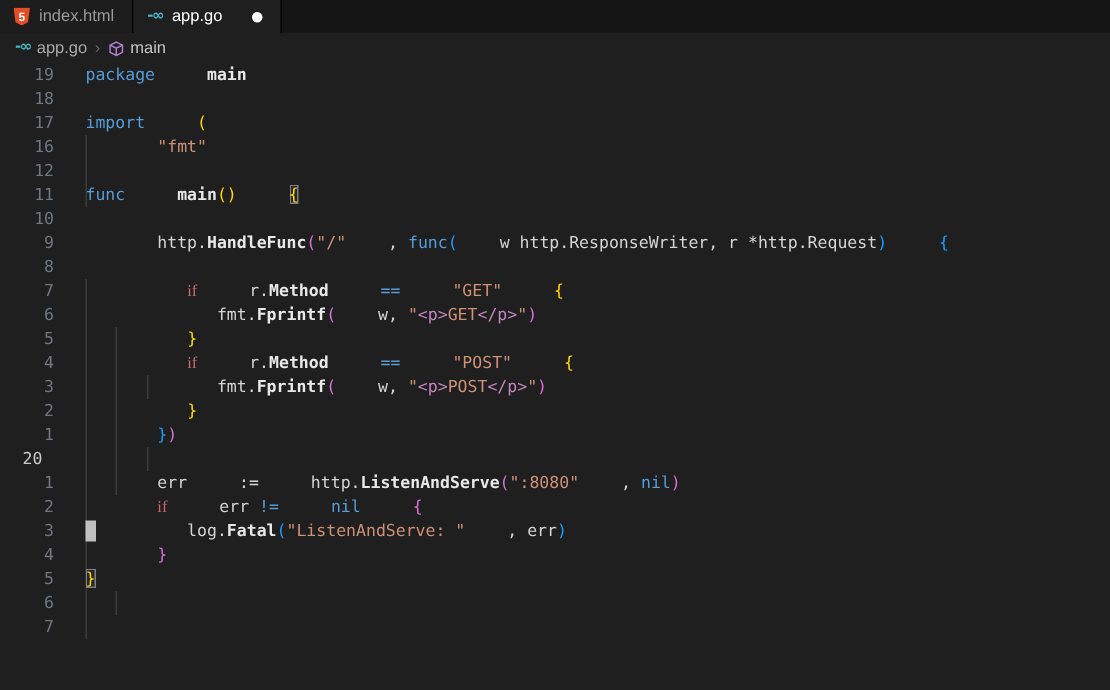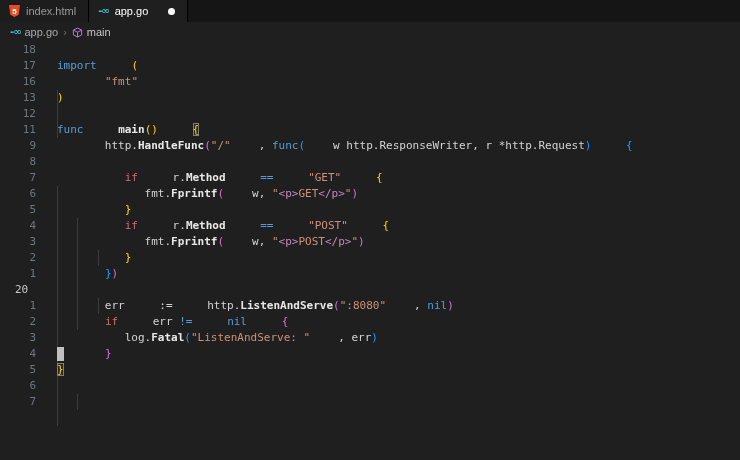--- a/index.html
+++ b/index.html
@@ -35,21 +35,21 @@
   .editor { position:absolute; top:42px; left:0; width:740px; height:418px;
             font-family:"DejaVu Sans Mono","Liberation Mono",monospace;
             font-size:11px; }
   .row { position:relative; height:16px; line-height:16px; white-space:pre; display:flex; }
   .ln { display:inline-block; width:36px; text-align:right; color:#6e7681;
         flex:0 0 36px; font-size:11px; }
   .ln.cur { text-align:left; padding-left:15px; color:#c8c8c8; }
   .code { display:inline-block; padding-left:21px; white-space:pre; }
   .tk { white-space:pre; }
   .kw  { color:#569cd6; }
-  .ctl { color:#cd6a6f; }
+  .ctl { color:#cd6a6f;font-family:Liberation Serif, serif; }
   .str { color:#ce9178; }
   .lnk { color:#ce9178; text-underline-offset:2px; }
   .tag { color:#c586c0; }
   .pl  { color:#d4d4d4;padding-left:28px; }
   .fn  { color:#e8e8e8; font-weight:bold; }
   .b1  { color:#ffd700; }
   .b2  { color:#da70d6; }
   .b3  { color:#179fff; }
   .opb { color:#569cd6; }
   .b1m { color:#ffd700; box-shadow:inset 0 0 0 1px #7f7f7f; background:rgba(255,255,255,0.04); }
@@ -91,26 +91,27 @@
     </span>
   </div>
 
   <div class="editor" id="editor">
       <div class="guide" style="left: 57px; top: 48px; height: 48px;"></div>
       <div class="guide" style="left: 57px; top: 144px; height: 240px;"></div>
       <div class="guide" style="left: 77px; top: 176px; height: 112px;"></div>
       <div class="guide" style="left: 77px; top: 352px; height: 16px;"></div>
       <div class="guide" style="left: 98px; top: 208px; height: 16px;"></div>
       <div class="guide" style="left: 98px; top: 256px; height: 16px;"></div>
+      <div class="row"><span class="ln">19</span><span class="code"><span class="tk kw">package</span><span class="tk pl"> </span><span class="tk fn">main</span></span></div>
       <div class="row"><span class="ln">18</span><span class="code"></span></div>
       <div class="row"><span class="ln">17</span><span class="code"><span class="tk kw">import</span><span class="tk pl"> </span><span class="tk b1">(</span></span></div>
       <div class="row"><span class="ln">16</span><span class="code"><span class="tk pl">   </span><span class="tk str">"</span><span class="tk lnk">fmt</span><span class="tk str">"</span></span></div>
-      <div class="row"><span class="ln">13</span><span class="code"><span class="tk b1">)</span></span></div>
       <div class="row"><span class="ln">12</span><span class="code"></span></div>
       <div class="row"><span class="ln">11</span><span class="code"><span class="tk kw">func</span><span class="tk pl"> </span><span class="tk fn">main</span><span class="tk b1">()</span><span class="tk pl"> </span><span class="tk b1m">{</span></span></div>
+      <div class="row"><span class="ln">10</span><span class="code"></span></div>
       <div class="row"><span class="ln">9</span><span class="code"><span class="tk pl">   http.</span><span class="tk fn">HandleFunc</span><span class="tk b2">(</span><span class="tk str">"/"</span><span class="tk pl">, </span><span class="tk kw">func</span><span class="tk b3">(</span><span class="tk pl">w http.ResponseWriter, r *http.Request</span><span class="tk b3">)</span><span class="tk pl"> </span><span class="tk b3">{</span></span></div>
       <div class="row"><span class="ln">8</span><span class="code"></span></div>
       <div class="row"><span class="ln">7</span><span class="code"><span class="tk pl">      </span><span class="tk ctl">if</span><span class="tk pl"> r.</span><span class="tk fn">Method</span><span class="tk pl"> </span><span class="tk opb">==</span><span class="tk pl"> </span><span class="tk str">"GET"</span><span class="tk pl"> </span><span class="tk b1">{</span></span></div>
       <div class="row"><span class="ln">6</span><span class="code"><span class="tk pl">         fmt.</span><span class="tk fn">Fprintf</span><span class="tk b2">(</span><span class="tk pl">w, </span><span class="tk str">"</span><span class="tk tag">&lt;p&gt;</span><span class="tk str">GET</span><span class="tk tag">&lt;/p&gt;</span><span class="tk str">"</span><span class="tk b2">)</span></span></div>
       <div class="row"><span class="ln">5</span><span class="code"><span class="tk pl">      </span><span class="tk b1">}</span></span></div>
       <div class="row"><span class="ln">4</span><span class="code"><span class="tk pl">      </span><span class="tk ctl">if</span><span class="tk pl"> r.</span><span class="tk fn">Method</span><span class="tk pl"> </span><span class="tk opb">==</span><span class="tk pl"> </span><span class="tk str">"POST"</span><span class="tk pl"> </span><span class="tk b1">{</span></span></div>
       <div class="row"><span class="ln">3</span><span class="code"><span class="tk pl">         fmt.</span><span class="tk fn">Fprintf</span><span class="tk b2">(</span><span class="tk pl">w, </span><span class="tk str">"</span><span class="tk tag">&lt;p&gt;</span><span class="tk str">POST</span><span class="tk tag">&lt;/p&gt;</span><span class="tk str">"</span><span class="tk b2">)</span></span></div>
       <div class="row"><span class="ln">2</span><span class="code"><span class="tk pl">      </span><span class="tk b1">}</span></span></div>
       <div class="row"><span class="ln">1</span><span class="code"><span class="tk pl">   </span><span class="tk b3">}</span><span class="tk b2">)</span></span></div>
       <div class="row"><span class="ln cur">20</span><span class="code"></span></div>

